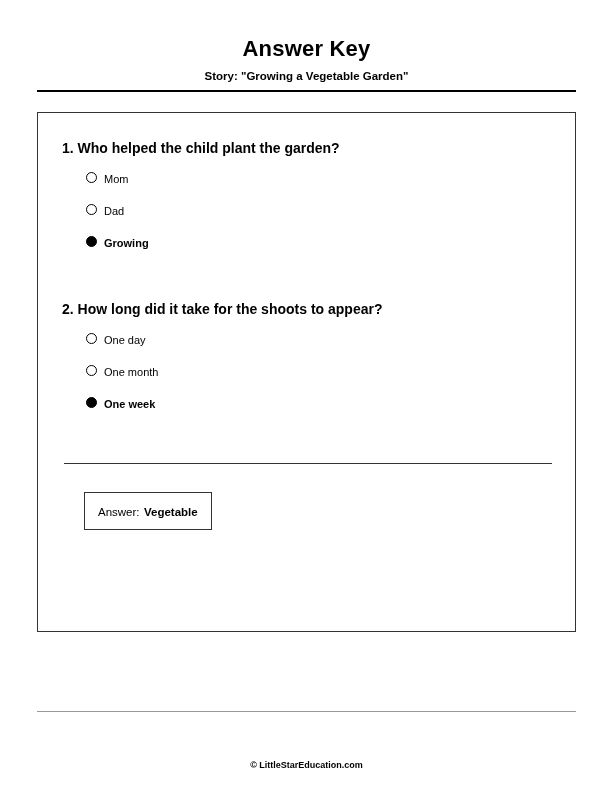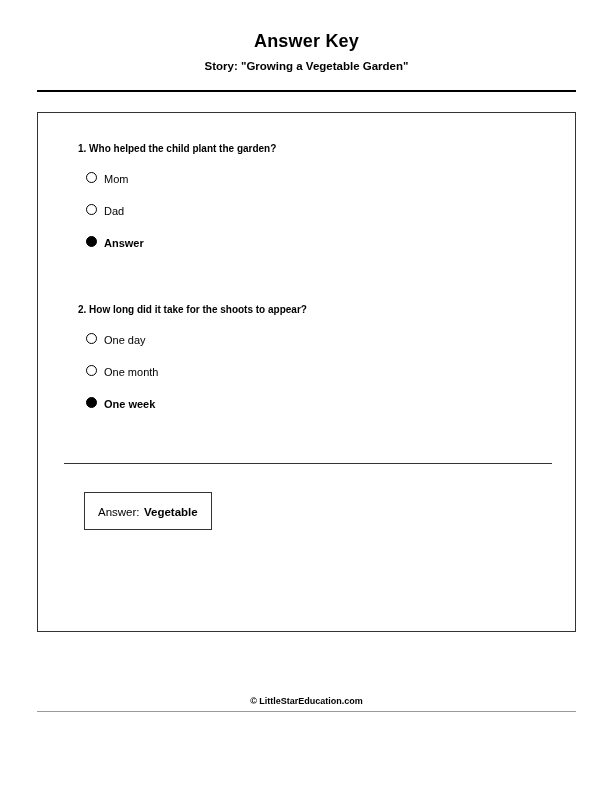--- a/index.html
+++ b/index.html
@@ -23,25 +23,25 @@
 
   
   .header {
     position: absolute;
     left: 37px;
     top: 30px;
     width: 539px;
     text-align: center;
   }
   .doc-title {
-    font-size: 18px;
+    font-size: 22px;
     font-weight: bold;
     letter-spacing: 0.2px;
     line-height: 22px;
-    margin: 0;
+    margin: 8px;
   }
   .doc-subtitle {
     font-size: 11.5px;
     font-weight: bold;
     line-height: 16px;
     margin: 6px 0 0 0;
   }
   .header-rule {
     position: absolute;
     left: 37px;
@@ -70,24 +70,24 @@
   }
 
   .question-block {
     margin-bottom: 34px;
   }
   .question-block:last-child {
     margin-bottom: 0;
   }
 
   .question-text {
-    font-size: 10px;
+    font-size: 14px;
     font-weight: bold;
     line-height: 15px;
-    margin: 0 0 16px 16px;
+    margin: 0 0 16px 0;
   }
 
   .options {
     margin: 0;
     padding: 0;
     list-style: none;
   }
   .option {
     display: flex;
     align-items: flex-start;
@@ -146,21 +146,21 @@
     position: absolute;
     left: 37px;
     top: 711px;
     width: 539px;
     height: 1px;
     background: #999999;
   }
   .footer {
     position: absolute;
     left: 37px;
-    top: 695px;
+    top: 759px;
     width: 539px;
     text-align: center;
   }
   .footer-text {
     font-size: 9px;
     font-weight: bold;
     line-height: 12px;
     margin: 0;
   }
 </style>
@@ -184,21 +184,21 @@
           <li class="option">
             <span class="radio"></span>
             <span class="option-label">Mom</span>
           </li>
           <li class="option">
             <span class="radio"></span>
             <span class="option-label">Dad</span>
           </li>
           <li class="option selected">
             <span class="radio selected"></span>
-            <span class="option-label">Answer</span>
+            <span class="option-label">Growing</span>
           </li>
         </ul>
       </div>
 
       <div class="question-block">
         <p class="question-text">2. How long did it take for the shoots to appear?</p>
         <ul class="options">
           <li class="option">
             <span class="radio"></span>
             <span class="option-label">One day</span>

